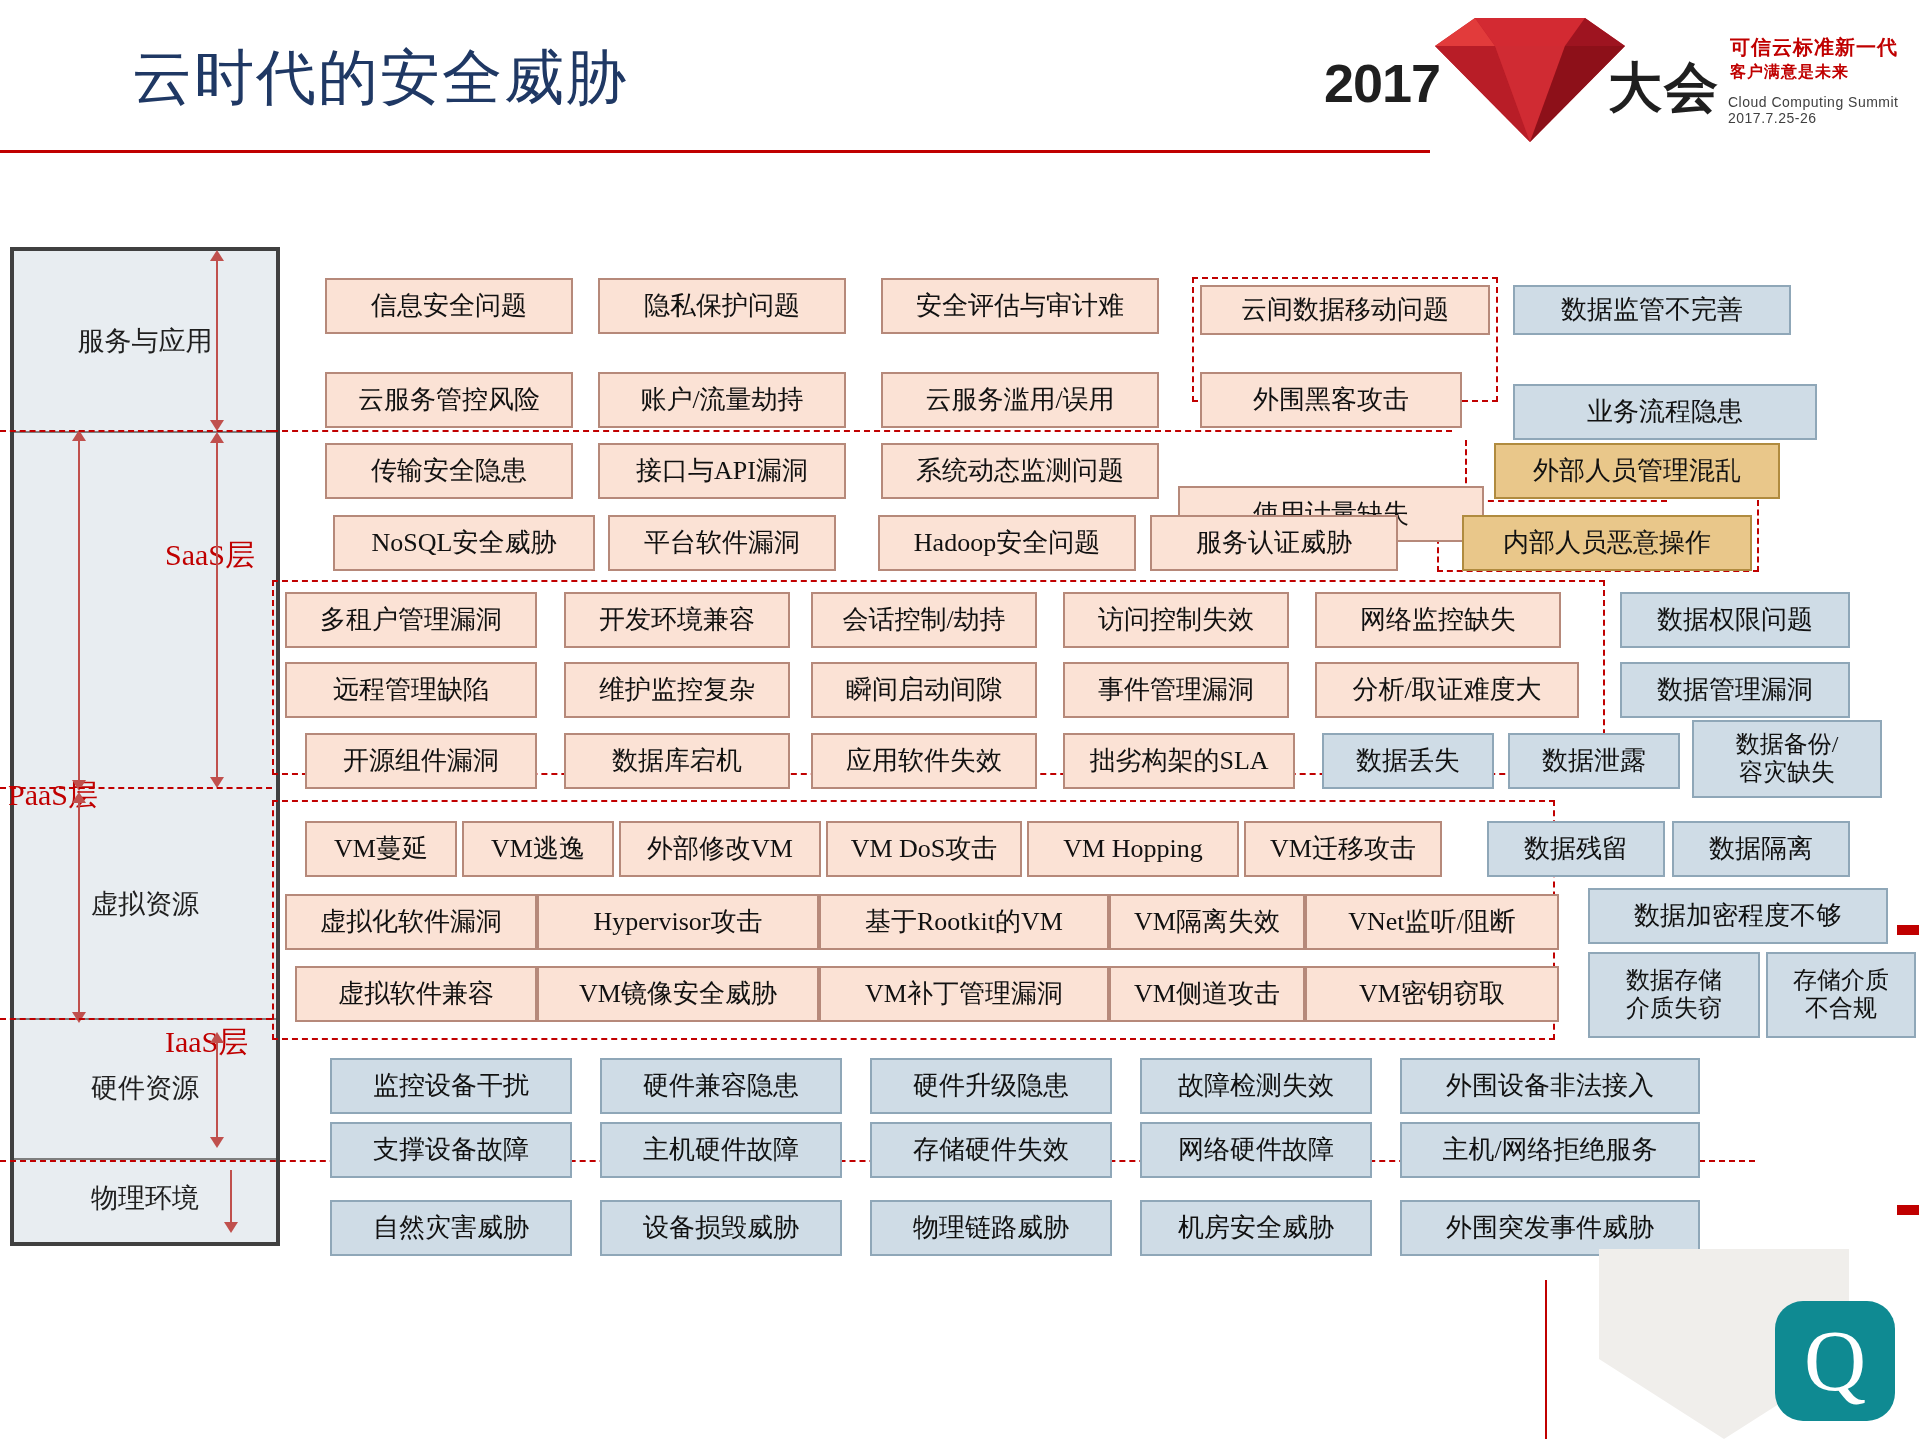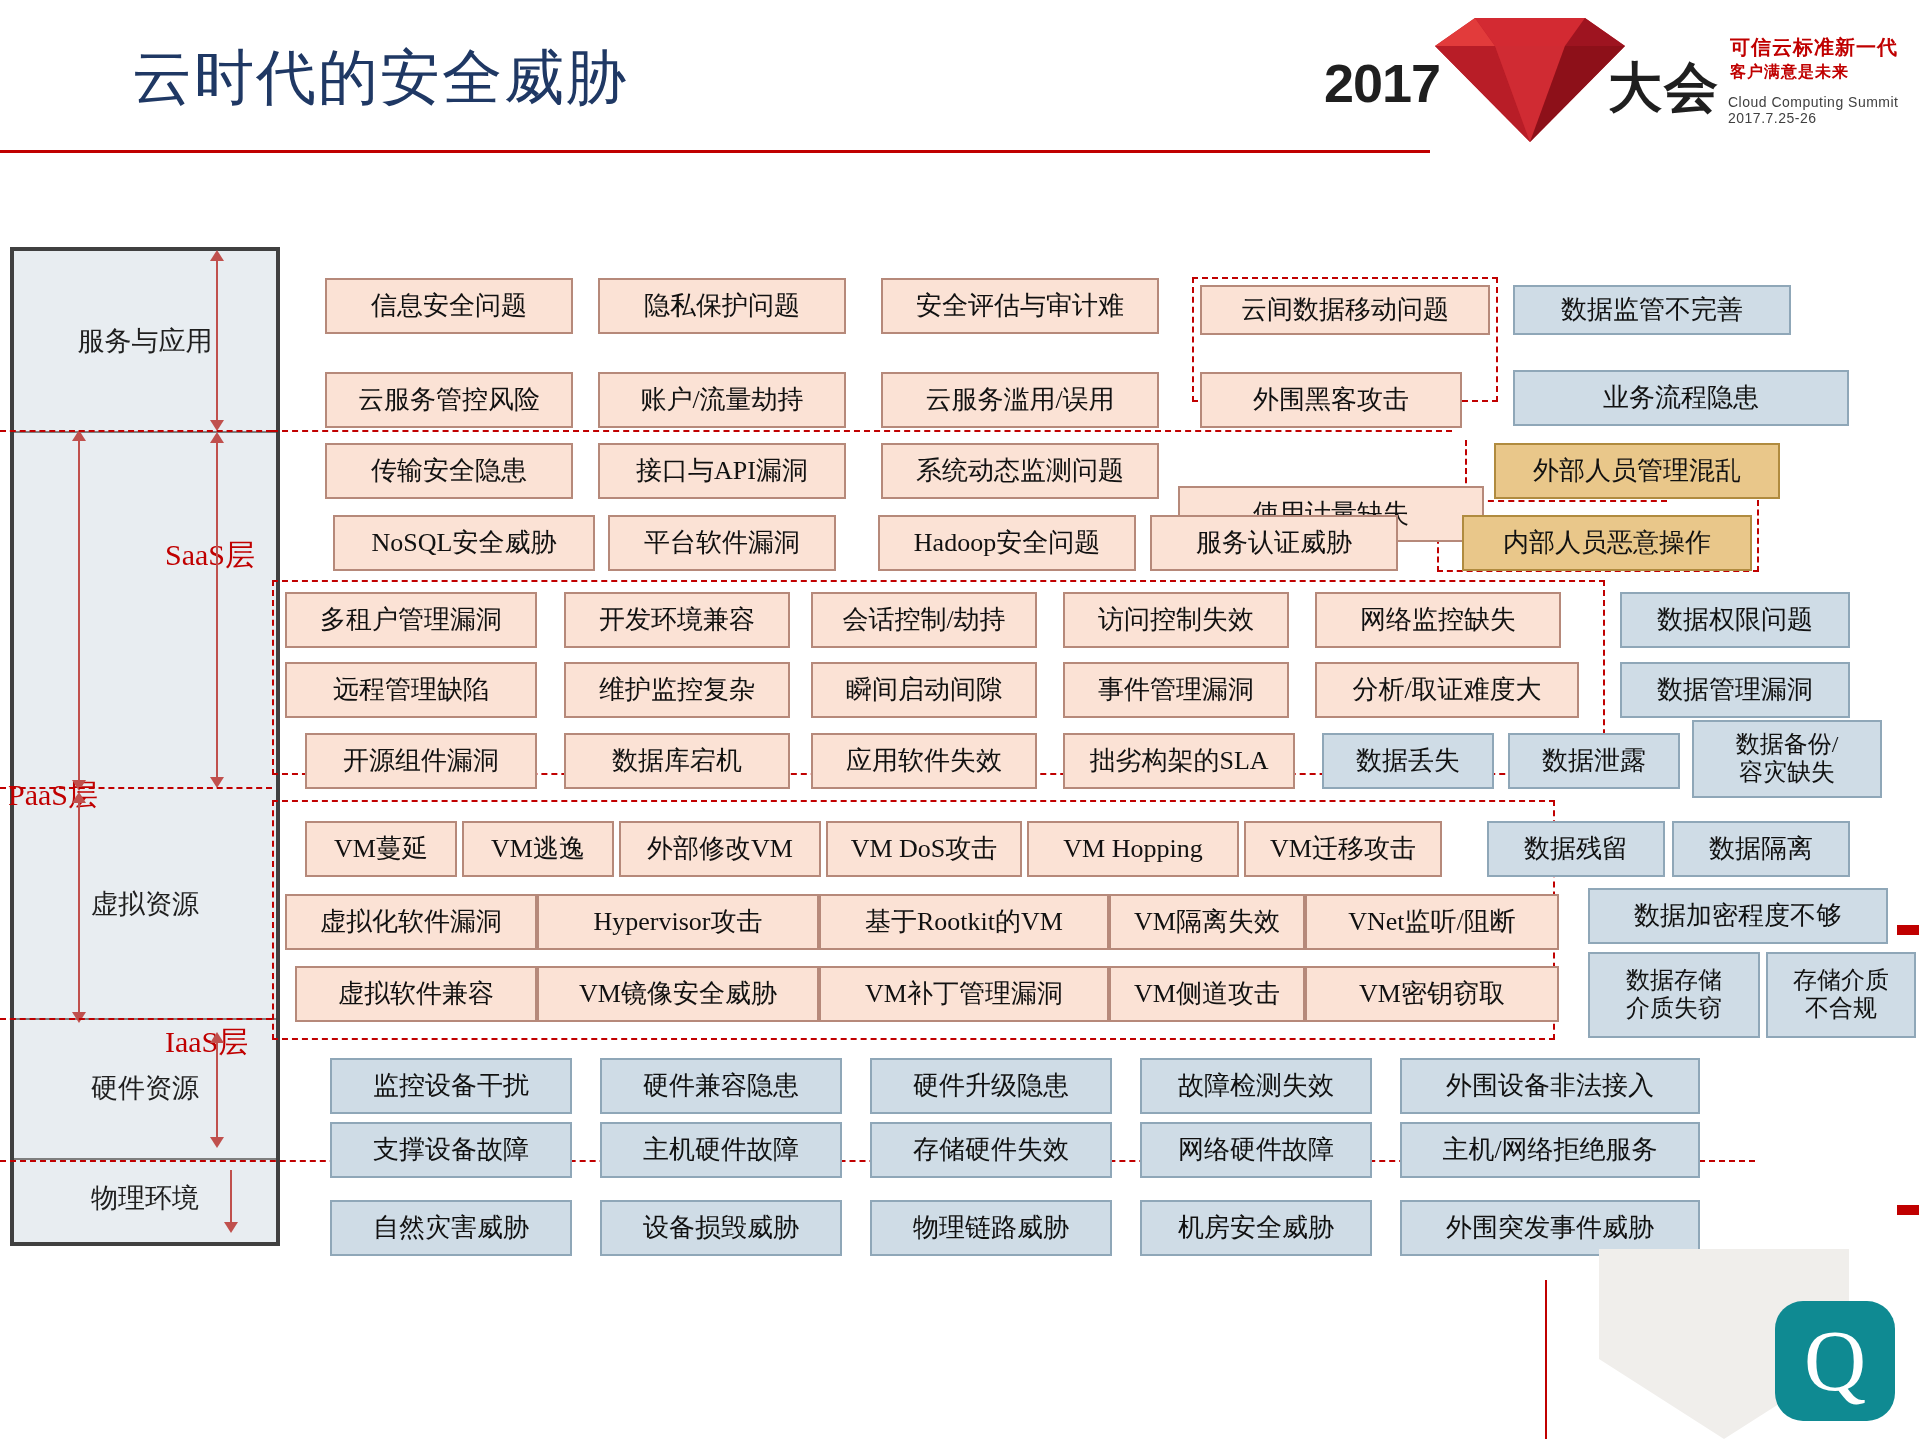--- a/index.html
+++ b/index.html
@@ -182,21 +182,21 @@
 <div class="box peach" style="left:325px;top:278px;width:248px;height:56px;">信息安全问题</div>
 <div class="box peach" style="left:598px;top:278px;width:248px;height:56px;">隐私保护问题</div>
 <div class="box peach" style="left:881px;top:278px;width:278px;height:56px;">安全评估与审计难</div>
 <div class="box peach" style="left:1200px;top:285px;width:290px;height:50px;">云间数据移动问题</div>
 <div class="box blue" style="left:1513px;top:285px;width:278px;height:50px;">数据监管不完善</div>
 
 <div class="box peach" style="left:325px;top:372px;width:248px;height:56px;">云服务管控风险</div>
 <div class="box peach" style="left:598px;top:372px;width:248px;height:56px;">账户/流量劫持</div>
 <div class="box peach" style="left:881px;top:372px;width:278px;height:56px;">云服务滥用/误用</div>
 <div class="box peach" style="left:1200px;top:372px;width:262px;height:56px;">外围黑客攻击</div>
-<div class="box blue" style="left:1513px;top:370px;width:336px;height:56px;">业务流程隐患</div>
+<div class="box blue" style="left:1513px;top:384px;width:304px;height:56px;">业务流程隐患</div>
 
 <div class="box peach" style="left:325px;top:443px;width:248px;height:56px;">传输安全隐患</div>
 <div class="box peach" style="left:598px;top:443px;width:248px;height:56px;">接口与API漏洞</div>
 <div class="box peach" style="left:881px;top:443px;width:278px;height:56px;">系统动态监测问题</div>
 <div class="box peach" style="left:1178px;top:443px;width:306px;height:56px;margin-top:43px;">使用计量缺失</div>
 <div class="box gold" style="left:1494px;top:443px;width:286px;height:56px;">外部人员管理混乱</div>
 
 <div class="box peach" style="left:333px;top:515px;width:262px;height:56px;">NoSQL安全威胁</div>
 <div class="box peach" style="left:608px;top:515px;width:228px;height:56px;">平台软件漏洞</div>
 <div class="box peach" style="left:878px;top:515px;width:258px;height:56px;">Hadoop安全问题</div>

